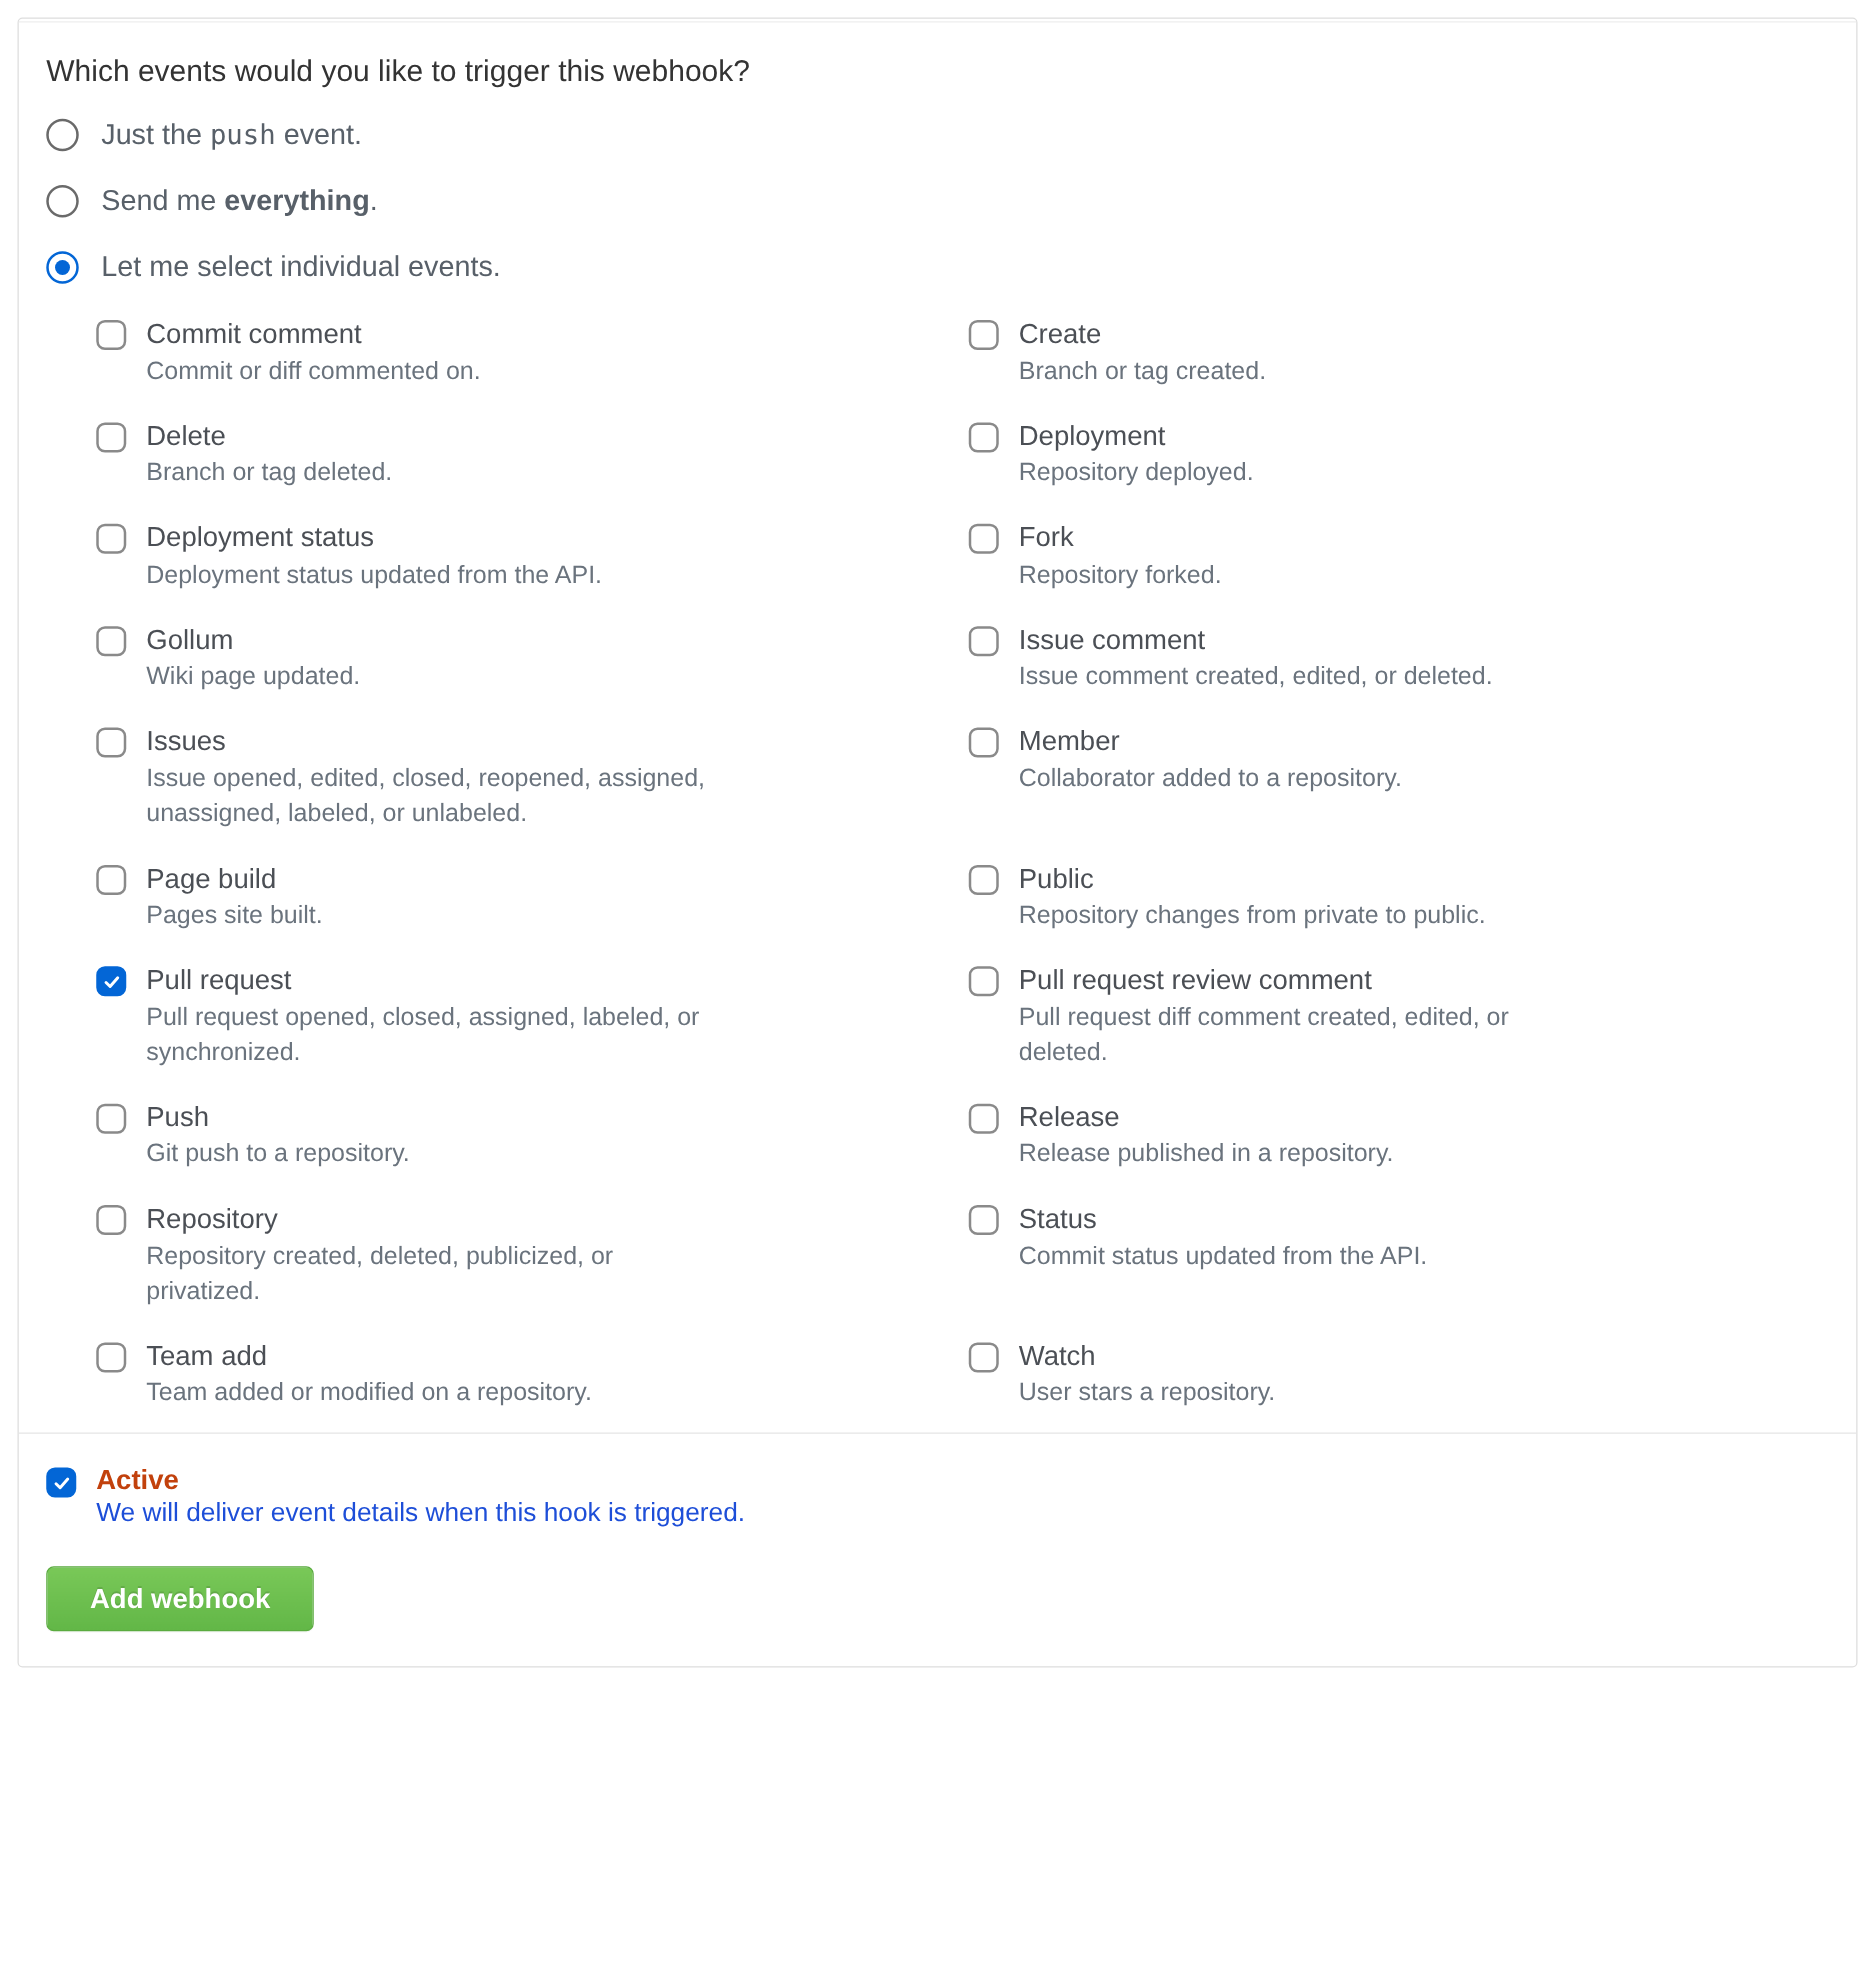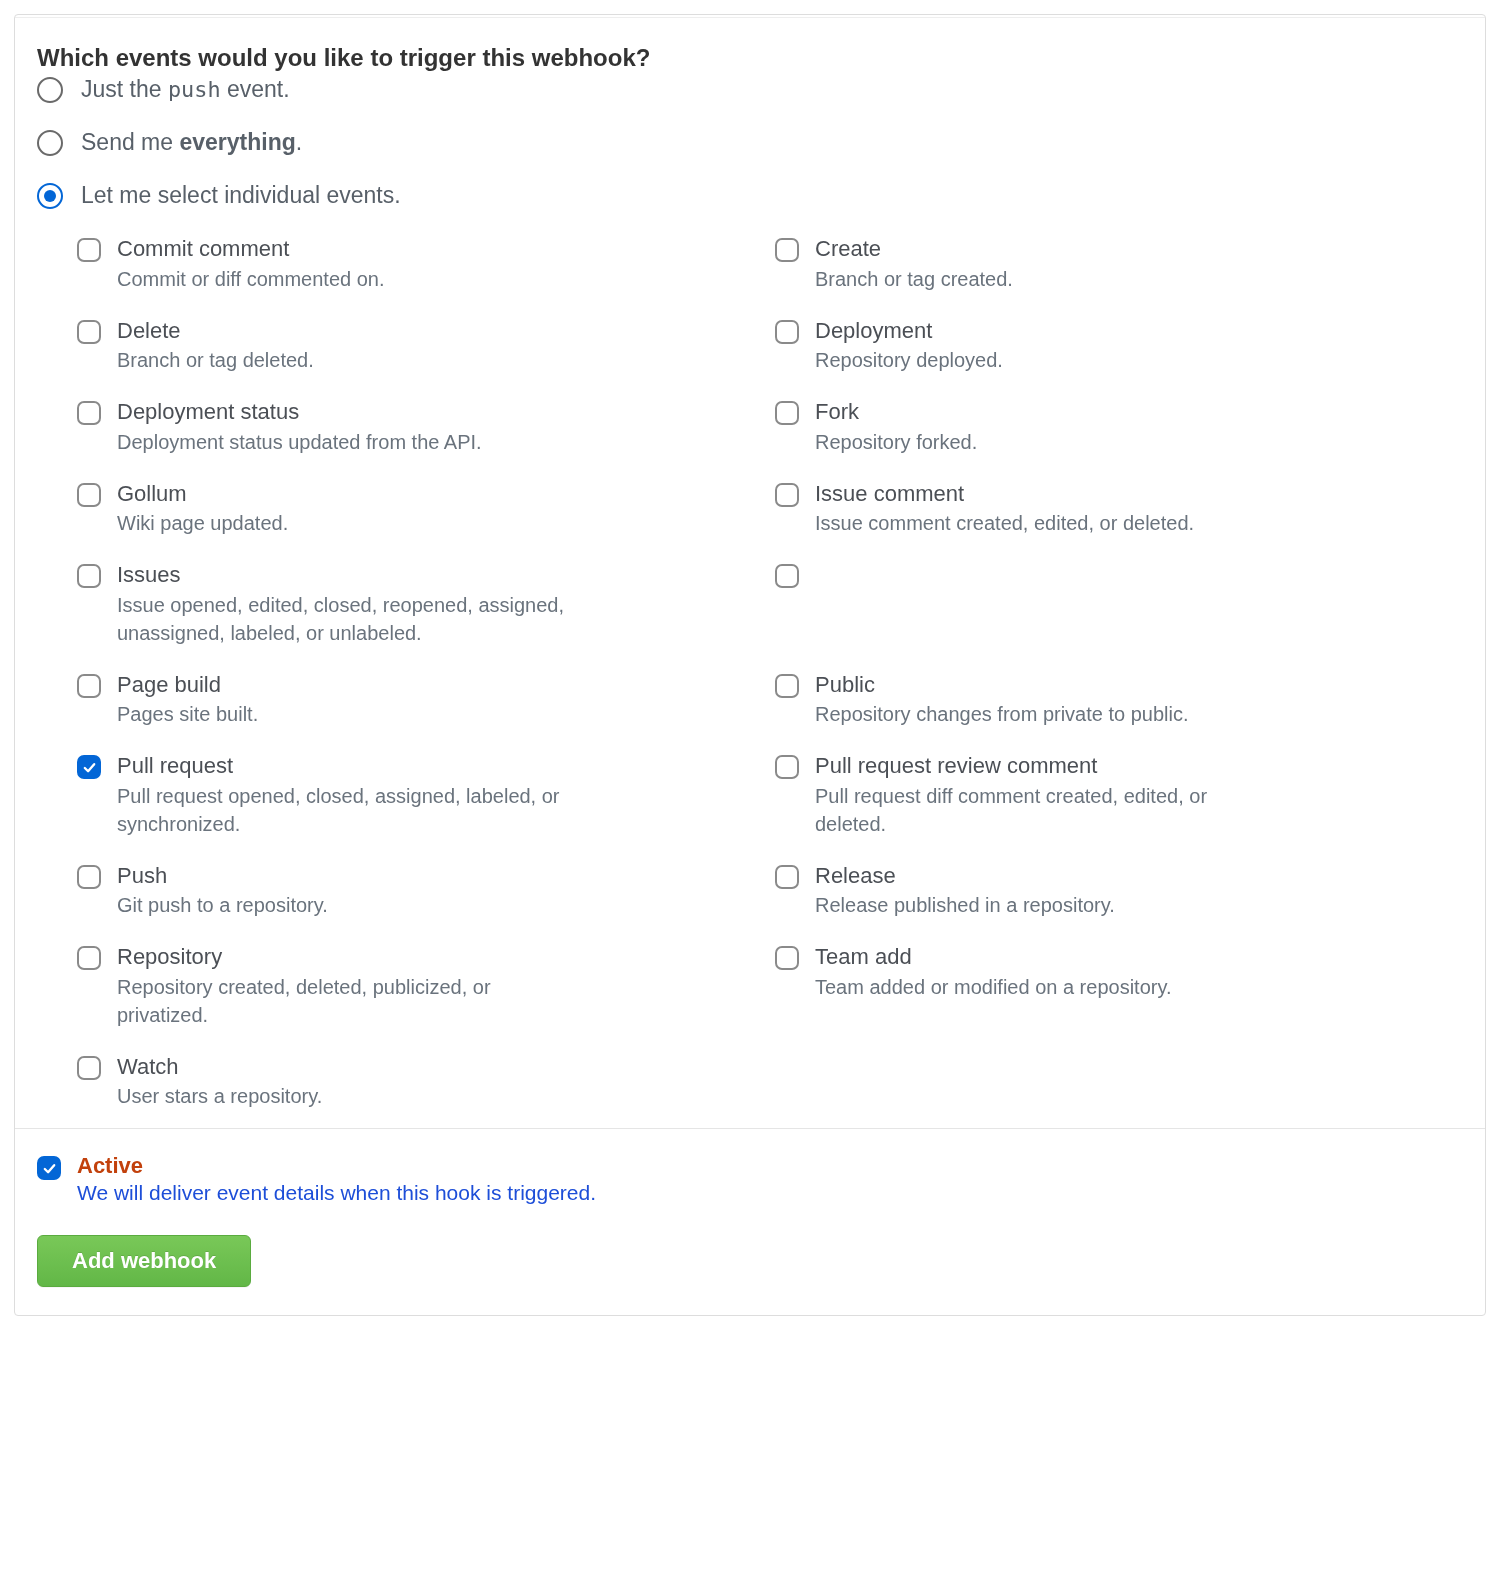--- a/index.html
+++ b/index.html
@@ -23,23 +23,23 @@
     border-bottom: 1px solid #eee;
     margin: 0;
   }
   .section-top { padding: 22px 22px 18px 22px; }
   .section-bottom {
     border-top: 1px solid #e5e5e5;
     padding: 24px 22px 28px 22px;
   }
   .heading {
     font-size: 24px;
-    font-weight: 700;
+    font-weight: 400;
     color: #333;
-    margin: 4px 0 4px 0;
+    margin: 4px 0 22px 0;
   }
 
   
   .radio-row {
     display: flex;
     align-items: center;
     gap: 18px;
     margin: 0 0 26px 0;
     cursor: pointer;
   }
@@ -248,20 +248,24 @@
           </div>
           <div class="event">
             <span class="checkbox"></span>
             <div class="texts">
               <div class="event-title">Issues</div>
               <div class="event-desc">Issue opened, edited, closed, reopened, assigned, unassigned, labeled, or unlabeled.</div>
             </div>
           </div>
           <div class="event">
             <span class="checkbox"></span>
+            <div class="texts">
+              <div class="event-title">Member</div>
+              <div class="event-desc">Collaborator added to a repository.</div>
+            </div>
           </div>
           <div class="event">
             <span class="checkbox"></span>
             <div class="texts">
               <div class="event-title">Page build</div>
               <div class="event-desc">Pages site built.</div>
             </div>
           </div>
           <div class="event">
             <span class="checkbox"></span>
@@ -300,20 +304,27 @@
             <div class="texts">
               <div class="event-title">Release</div>
               <div class="event-desc">Release published in a repository.</div>
             </div>
           </div>
           <div class="event">
             <span class="checkbox"></span>
             <div class="texts">
               <div class="event-title">Repository</div>
               <div class="event-desc">Repository created, deleted, publicized, or privatized.</div>
+            </div>
+          </div>
+          <div class="event">
+            <span class="checkbox"></span>
+            <div class="texts">
+              <div class="event-title">Status</div>
+              <div class="event-desc">Commit status updated from the API.</div>
             </div>
           </div>
           <div class="event">
             <span class="checkbox"></span>
             <div class="texts">
               <div class="event-title">Team add</div>
               <div class="event-desc">Team added or modified on a repository.</div>
             </div>
           </div>
           <div class="event">

